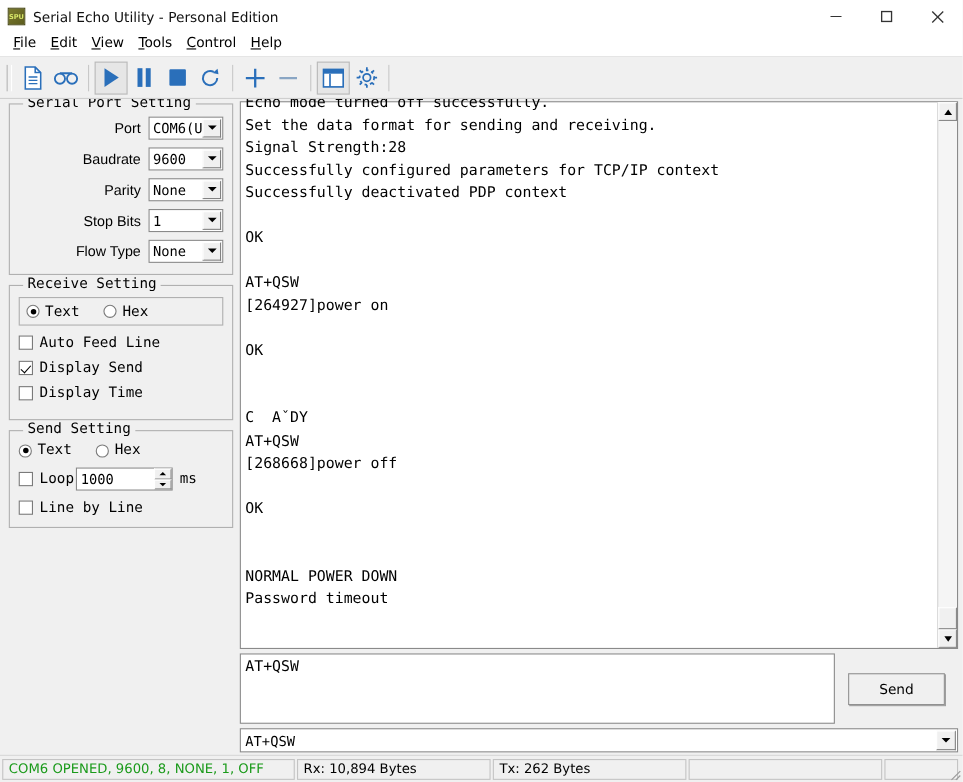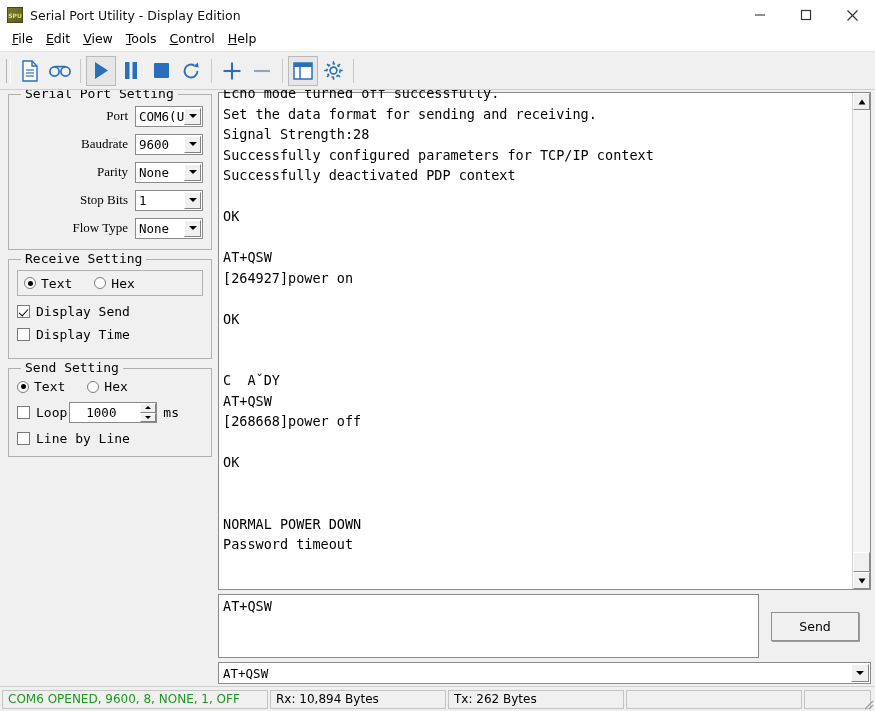--- a/index.html
+++ b/index.html
@@ -139,21 +139,21 @@
   .field-row {
     display: flex; align-items: center;
     margin-bottom: 6px;
     height: 22px;
   }
   .field-row:last-child { margin-bottom: 2px; }
   .field-label {
     flex: 1;
     text-align: right;
     padding-right: 7px;
-    font-family: Liberation Serif, serif;
+    font-family: Liberation Sans, sans-serif;
     font-size: 13px;
     color: #000000;
     white-space: nowrap;
   }
   .combo {
     width: 68px; height: 21px;
     background: #ffffff;
     border: 1px solid #8a8a8a;
     box-sizing: border-box;
     display: flex; align-items: center;
@@ -247,21 +247,21 @@
   }
   .spin {
     width: 88px; height: 21px;
     background: #ffffff;
     border: 1px solid #8a8a8a;
     box-sizing: border-box;
     display: flex; align-items: center;
     margin-left: 2px; margin-right: 6px;
   }
   .spin .val {
-    flex: 1; padding-left: 16px;
+    flex: 1; padding-left: 3px;
     font-family: "DejaVu Sans Mono", monospace;
     font-size: 12.5px;
   }
   .spin .btns {
     width: 16px; height: 19px;
     display: flex; flex-direction: column;
     flex: 0 0 auto;
   }
   .spin .btns > div {
     flex: 1;
@@ -437,21 +437,21 @@
     width: 14px; height: 14px;
   }
 </style>
 </head>
 <body>
 
 <div class="app">
 
   <div class="titlebar">
     <div class="app-icon">SPU</div>
-    <div class="title-text">Serial Port Utility - Display Edition</div>
+    <div class="title-text">Serial Echo Utility - Personal Edition</div>
     <div class="win-buttons">
       <div class="win-btn">
         <svg width="12" height="12" viewBox="0 0 12 12">
             <line x1="1" y1="6" x2="11" y2="6" stroke="#333" stroke-width="1.1"></line>
           </svg>
       </div>
       <div class="win-btn">
         <svg width="12" height="12" viewBox="0 0 12 12">
             <rect x="1.5" y="1.5" width="9" height="9" fill="none" stroke="#333" stroke-width="1.2"></rect>
           </svg>
@@ -650,20 +650,24 @@
                 <span class="dot"></span>
               </span>
             <span>Text</span>
           </div>
           <div class="radio-item">
             <span class="radio-mark off"></span>
             <span>Hex</span>
           </div>
         </div>
 
+        <div class="check-item">
+          <span class="check-mark"></span>
+          <span>Auto Feed Line</span>
+        </div>
         <div class="check-item">
           <span class="check-mark on"></span>
           <span>Display Send</span>
         </div>
         <div class="check-item">
           <span class="check-mark"></span>
           <span>Display Time</span>
         </div>
       </div>
 

